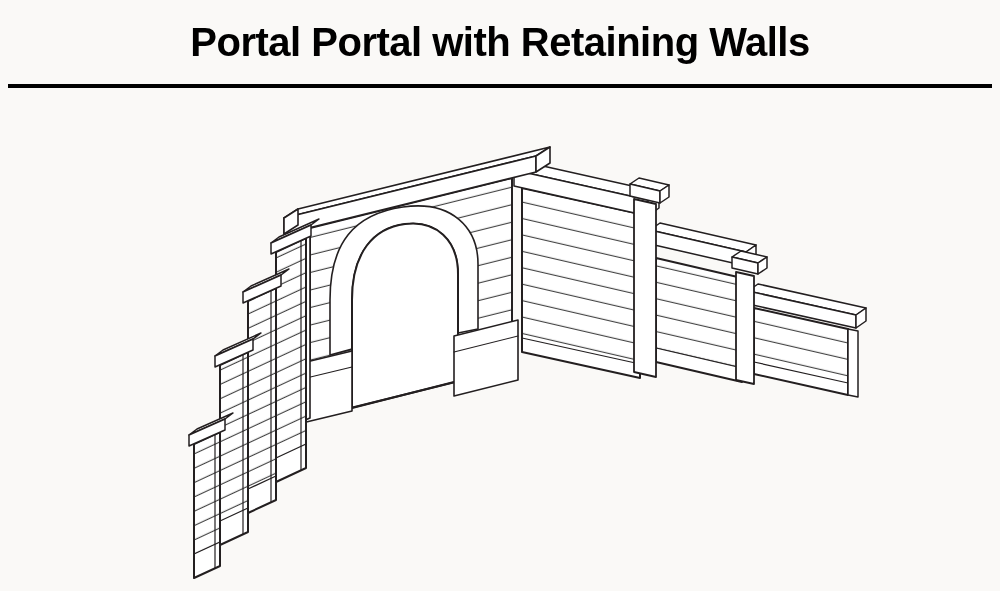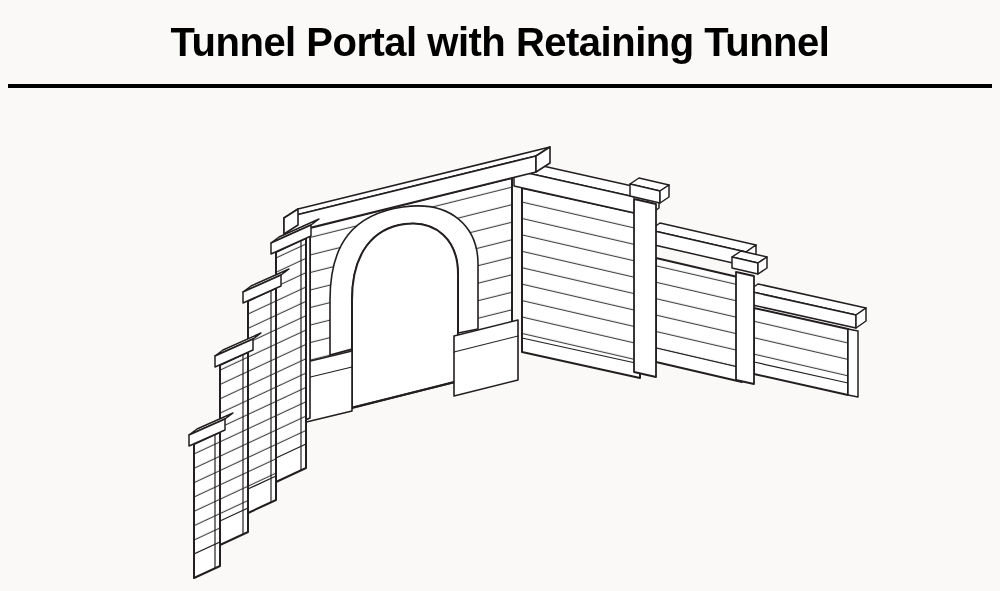--- a/index.html
+++ b/index.html
@@ -27,21 +27,21 @@
   .art{
     position:absolute;top:0;left:0;
     width:1000px;height:591px;
   }
 </style>
 </head>
 <body>
 
 <div class="page">
 
-  <h1 class="title">Tunnel Portal with Retaining Tunnel</h1>
+  <h1 class="title">Portal Portal with Retaining Walls</h1>
   <div class="divider"></div>
 
   <svg class="art" viewBox="0 0 1000 591">
     <defs>
 
       <pattern id="coursesP" patternUnits="userSpaceOnUse" width="60" height="17" patternTransform="rotate(-14)">
         <rect width="60" height="17" fill="#ffffff"></rect>
         <line x1="0" y1="16.4" x2="60" y2="16.4" stroke="#2b2b2b" stroke-width="1"></line>
       </pattern>
 

